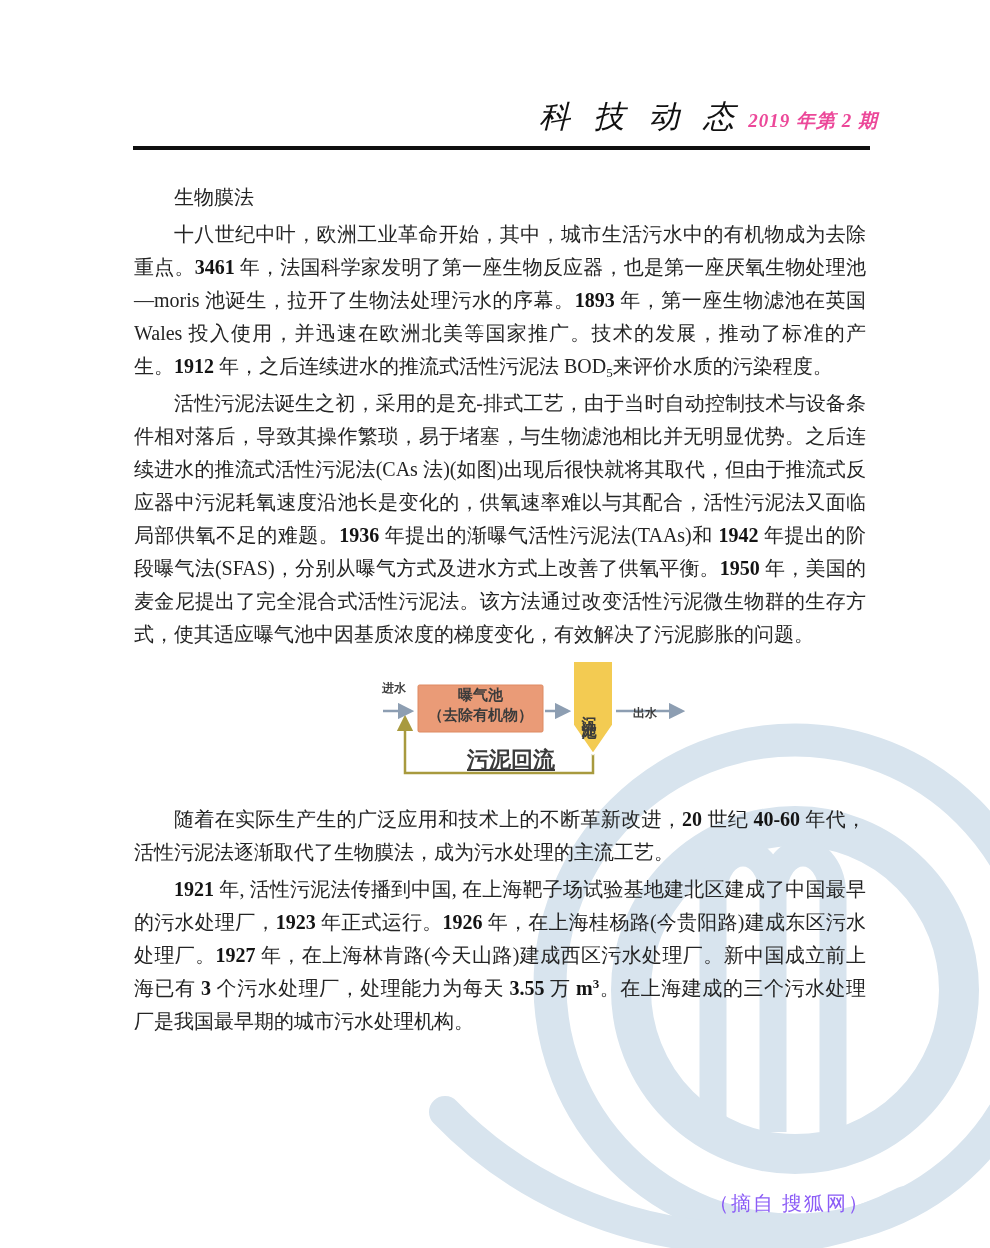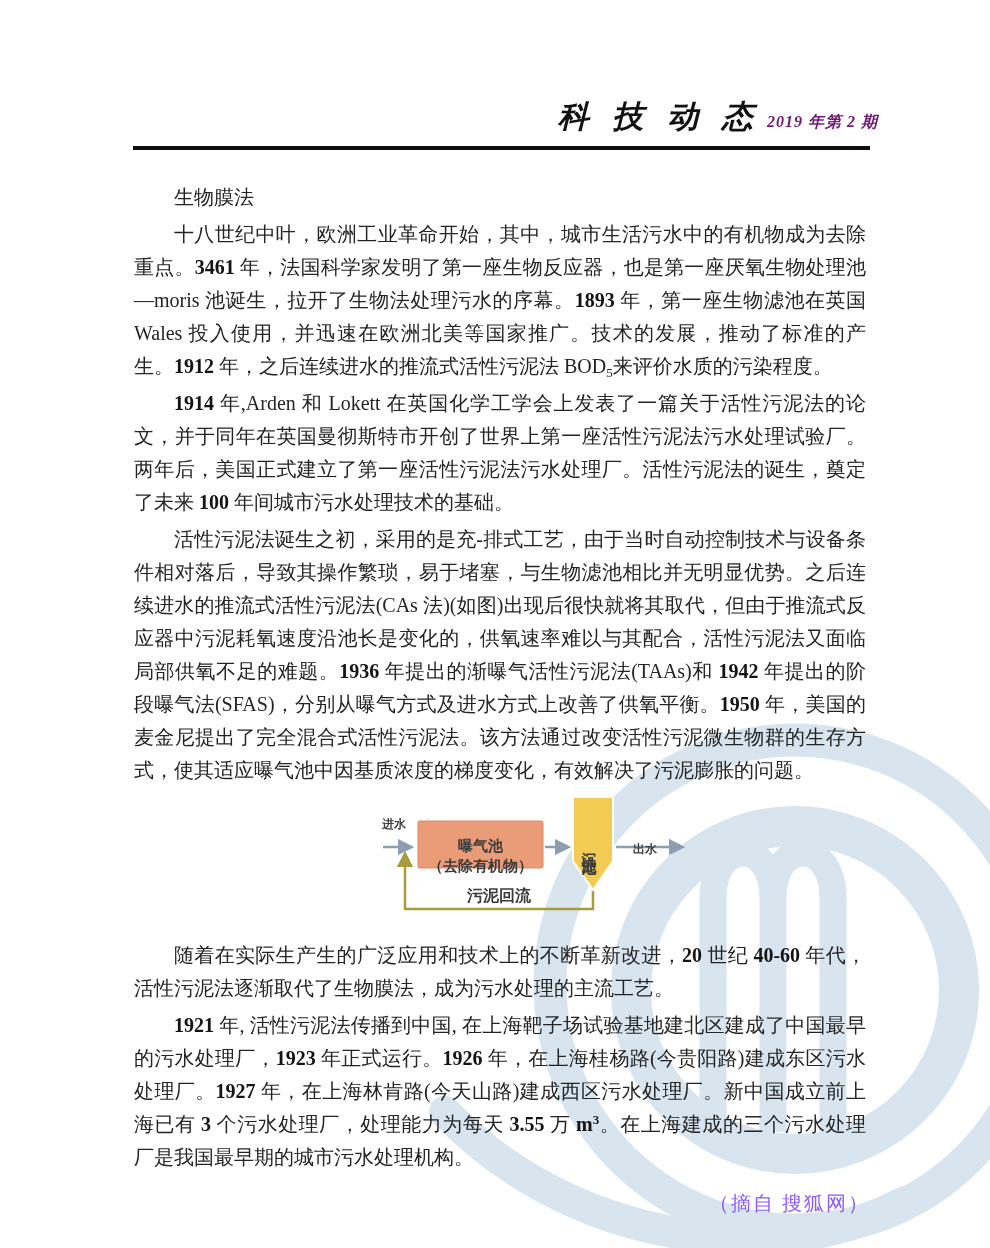--- a/index.html
+++ b/index.html
@@ -12,26 +12,26 @@
     color:#242424;
   }
   
   .watermark{position:absolute;left:0;top:0;z-index:0;}
   
   .header{
     position:absolute;left:133px;top:96px;width:745px;
     text-align:right;z-index:2;white-space:nowrap;
   }
   .jtitle{
-    font-weight:bold;font-style:italic;
+    font-weight:normal;font-style:italic;
     font-size:31px;letter-spacing:8px;color:#111;
   }
   .jissue{
     font-weight:bold;font-style:italic;
-    font-size:16px;letter-spacing:1px;color:#701a75;
+    font-size:19px;letter-spacing:1px;color:#ec4899;
     margin-left:6px;
   }
   .rule{
     position:absolute;left:133px;top:146px;width:737px;height:4px;
     background:#0f0f0f;z-index:2;
   }
   
   .content{
     position:absolute;left:130px;top:177px;width:740px;z-index:1;
     font-size:20px;line-height:33px;
@@ -49,21 +49,21 @@
     margin:7px 0 13px 250px;
     text-indent:0 !important;
     font-family:"Liberation Sans","DejaVu Sans",sans-serif;
   }
   .diagram svg{position:absolute;left:0;top:0;}
   .dlbl{
     position:absolute;color:#3b3b3b;font-weight:bold;
     font-size:12px;line-height:20px;white-space:nowrap;
   }
   .boxlbl{
-    position:absolute;left:38px;top:42px;width:125px;
+    position:absolute;left:38px;top:27px;width:125px;
     text-align:center;color:#3b3b3b;font-weight:bold;
     font-size:15px;line-height:20px;
   }
   .sedlbl{
     position:absolute;left:200px;top:9px;width:26px;height:86px;
     writing-mode:vertical-rl;text-orientation:upright;
     text-align:center;letter-spacing:4px;
     color:#3b3b3b;font-weight:bold;font-size:15px;
   }
   
@@ -90,21 +90,20 @@
   </svg>
 
   <div class="header">
     <span class="jtitle">科 技 动 态</span><span class="jissue">2019 年第 2 期</span>
   </div>
   <div class="rule"></div>
 
   <div class="content">
     <p><span>生物膜法</span></p>
     <p><span>十八世纪中叶，欧洲工业革命开始，其中，城市生活污水中的有机物成为去除重点。</span><span class="b">3461</span><span> 年，法国科学家发明了第一座生物反应器，也是第一座厌氧生物处理池—moris 池诞生，拉开了生物法处理污水的序幕。</span><span class="b">1893</span><span> 年，第一座生物滤池在英国 Wales 投入使用，并迅速在欧洲北美等国家推广。技术的发展，推动了标准的产生。</span><span class="b">1912</span><span> 年，之后连续进水的推流式活性污泥法 BOD</span><sub>5</sub><span>来评价水质的污染程度。</span></p>
-    <p><span class="b">1914</span><span> 年,Arden 和 Lokett 在英国化学工学会上发表了一篇关于活性污泥法的论文，并于同年在英国曼彻斯特市开创了世界上第一座活性污泥法污水处理试验厂。两年后，美国正式建立了第一座活性污泥法污水处理厂。活性污泥法的诞生，奠定了未来 </span><span class="b">100</span><span> 年间城市污水处理技术的基础。</span></p>
     <p><span>活性污泥法诞生之初，采用的是充-排式工艺，由于当时自动控制技术与设备条件相对落后，导致其操作繁琐，易于堵塞，与生物滤池相比并无明显优势。之后连续进水的推流式活性污泥法(CAs 法)(如图)出现后很快就将其取代，但由于推流式反应器中污泥耗氧速度沿池长是变化的，供氧速率难以与其配合，活性污泥法又面临局部供氧不足的难题。</span><span class="b">1936</span><span> 年提出的渐曝气活性污泥法(TAAs)和 </span><span class="b">1942</span><span> 年提出的阶段曝气法(SFAS)，分别从曝气方式及进水方式上改善了供氧平衡。</span><span class="b">1950</span><span> 年，美国的麦金尼提出了完全混合式活性污泥法。该方法通过改变活性污泥微生物群的生存方式，使其适应曝气池中因基质浓度的梯度变化，有效解决了污泥膨胀的问题。</span></p>
 
     <div class="diagram">
       <svg width="320" height="132" viewBox="0 0 320 132">
         <defs>
           <marker id="ah-gray" viewBox="0 0 10 10" refX="8" refY="5" markerWidth="6.5" markerHeight="6.5" orient="auto">
             <path d="M0,0 L10,5 L0,10 Z" fill="#8D9EB2"></path>
           </marker>
           <marker id="ah-olive" viewBox="0 0 10 10" refX="8" refY="5" markerWidth="6.5" markerHeight="6.5" orient="auto">
             <path d="M0,0 L10,5 L0,10 Z" fill="#A89A3E"></path>
@@ -123,21 +122,21 @@
 
         <line x1="236" y1="53" x2="302" y2="53" stroke="#8D9EB2" stroke-width="2.5" marker-end="url(#ah-gray)"></line>
       </svg>
       <div class="dlbl" style="left:2px;top:20px;">进水</div>
       <div class="boxlbl">
         <div>曝气池</div>
         <div>（去除有机物）</div>
       </div>
       <div class="sedlbl">沉淀池</div>
       <div class="dlbl" style="left:253px;top:20px;margin-top:25px;">出水</div>
-      <div class="dlbl" style="left:87px;top:92px;font-size:16px;">污泥回流</div>
+      <div class="dlbl" style="left:87px;top:92px;font-size:22px;text-decoration:underline;">污泥回流</div>
     </div>
 
     <p><span>随着在实际生产生的广泛应用和技术上的不断革新改进，</span><span class="b">20</span><span> 世纪 </span><span class="b">40-60</span><span> 年代，活性污泥法逐渐取代了生物膜法，成为污水处理的主流工艺。</span></p>
     <p><span class="b">1921</span><span> 年, 活性污泥法传播到中国, 在上海靶子场试验基地建北区建成了中国最早的污水处理厂，</span><span class="b">1923</span><span> 年正式运行。</span><span class="b">1926</span><span> 年，在上海桂杨路(今贵阳路)建成东区污水处理厂。</span><span class="b">1927</span><span> 年，在上海林肯路(今天山路)建成西区污水处理厂。新中国成立前上海已有 </span><span class="b">3</span><span> 个污水处理厂，处理能力为每天 </span><span class="b">3.55</span><span> 万 </span><span class="b">m</span><sup class="b">3</sup><span>。在上海建成的三个污水处理厂是我国最早期的城市污水处理机构。</span></p>
   </div>
 
   <div class="footer">（摘自 搜狐网）</div>
 
 </div>
 

